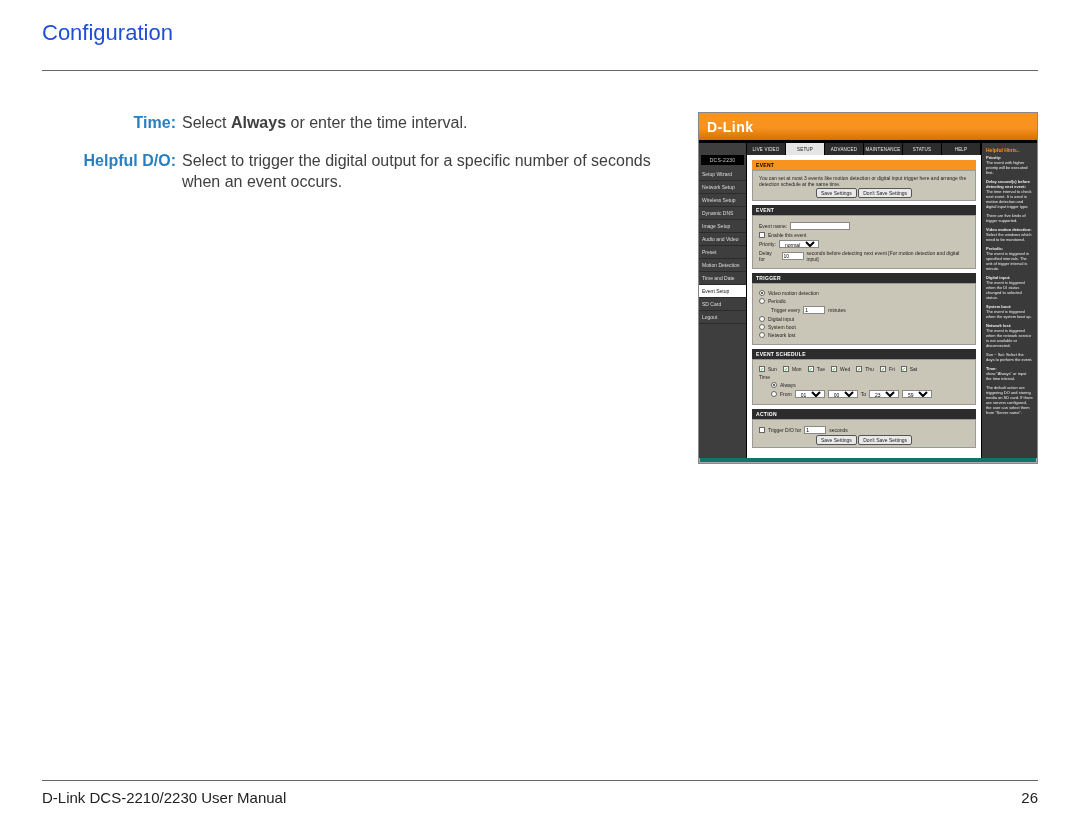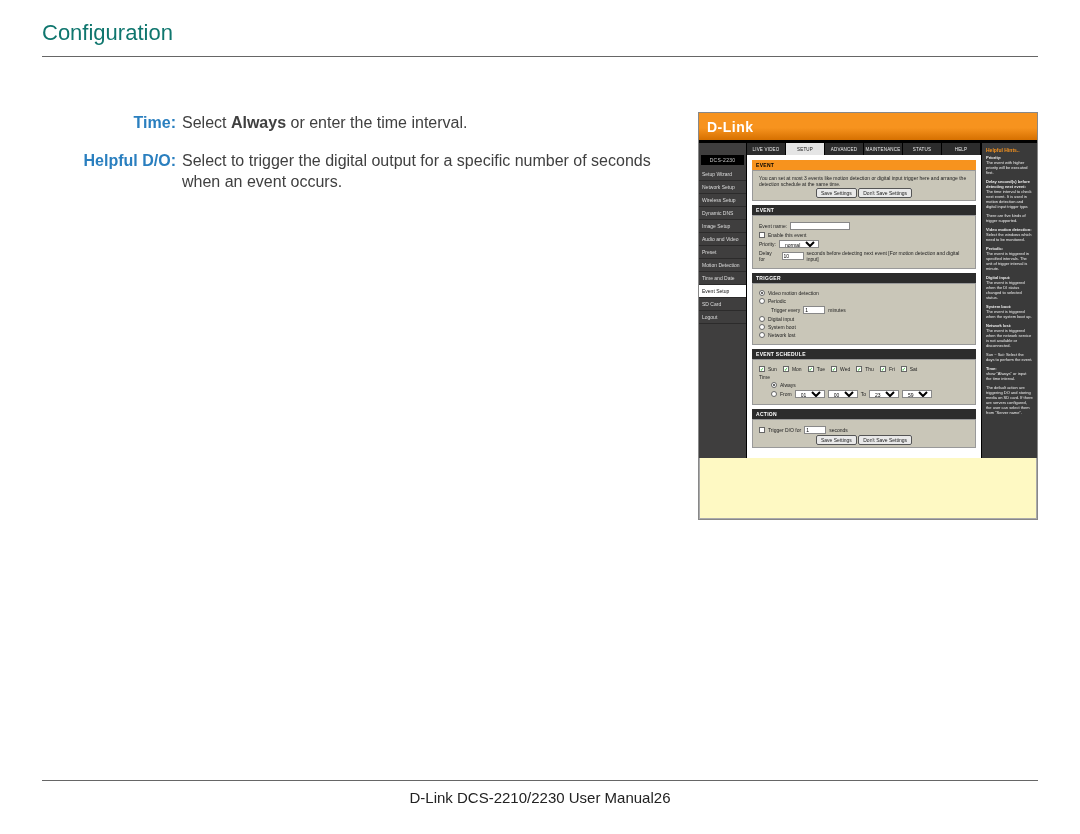--- a/index.html
+++ b/index.html
@@ -11,34 +11,34 @@
     font-family: "Myriad Pro", "Segoe UI", Arial, sans-serif;
     color: #111;
     position: relative;
   }
   .page-header {
     position: absolute;
     top: 20px;
     left: 42px;
     right: 42px;
     font-size: 22px;
-    color: #0f766e;
+    color: #1d4ed8;
     border-bottom: 1px solid #666;
-    padding-bottom: 10px;
+    padding-bottom: 24px;
   }
   .page-footer {
     position: absolute;
     bottom: 28px;
     left: 42px;
     right: 42px;
     border-top: 1px solid #666;
     padding-top: 8px;
     font-size: 15px;
     display: flex;
-    justify-content: center;
+    justify-content: space-between;
     align-items: center;
     color: #222;
   }
   .content {
     position: absolute;
     top: 112px;
     left: 60px;
     width: 610px;
   }
   .def-row {
@@ -61,22 +61,22 @@
     color: #404040;
   }
   .def-text b { font-weight: 700; }
 
   
   .shot {
     position: absolute;
     top: 112px;
     right: 42px;
     width: 340px;
-    height: 408px;
-    background: #fef9c3;
+    height: 352px;
+    background: #0f766e;
     border: 1px solid #888;
     box-shadow: 0 0 0 1px #aaa inset;
     font-family: Tahoma, Arial, sans-serif;
     overflow: hidden;
   }
   .dlink-bar {
     height: 30px;
     background: linear-gradient(#f7931e 55%, #d67000 100%);
     border-bottom: 3px solid #000;
     display: flex;

